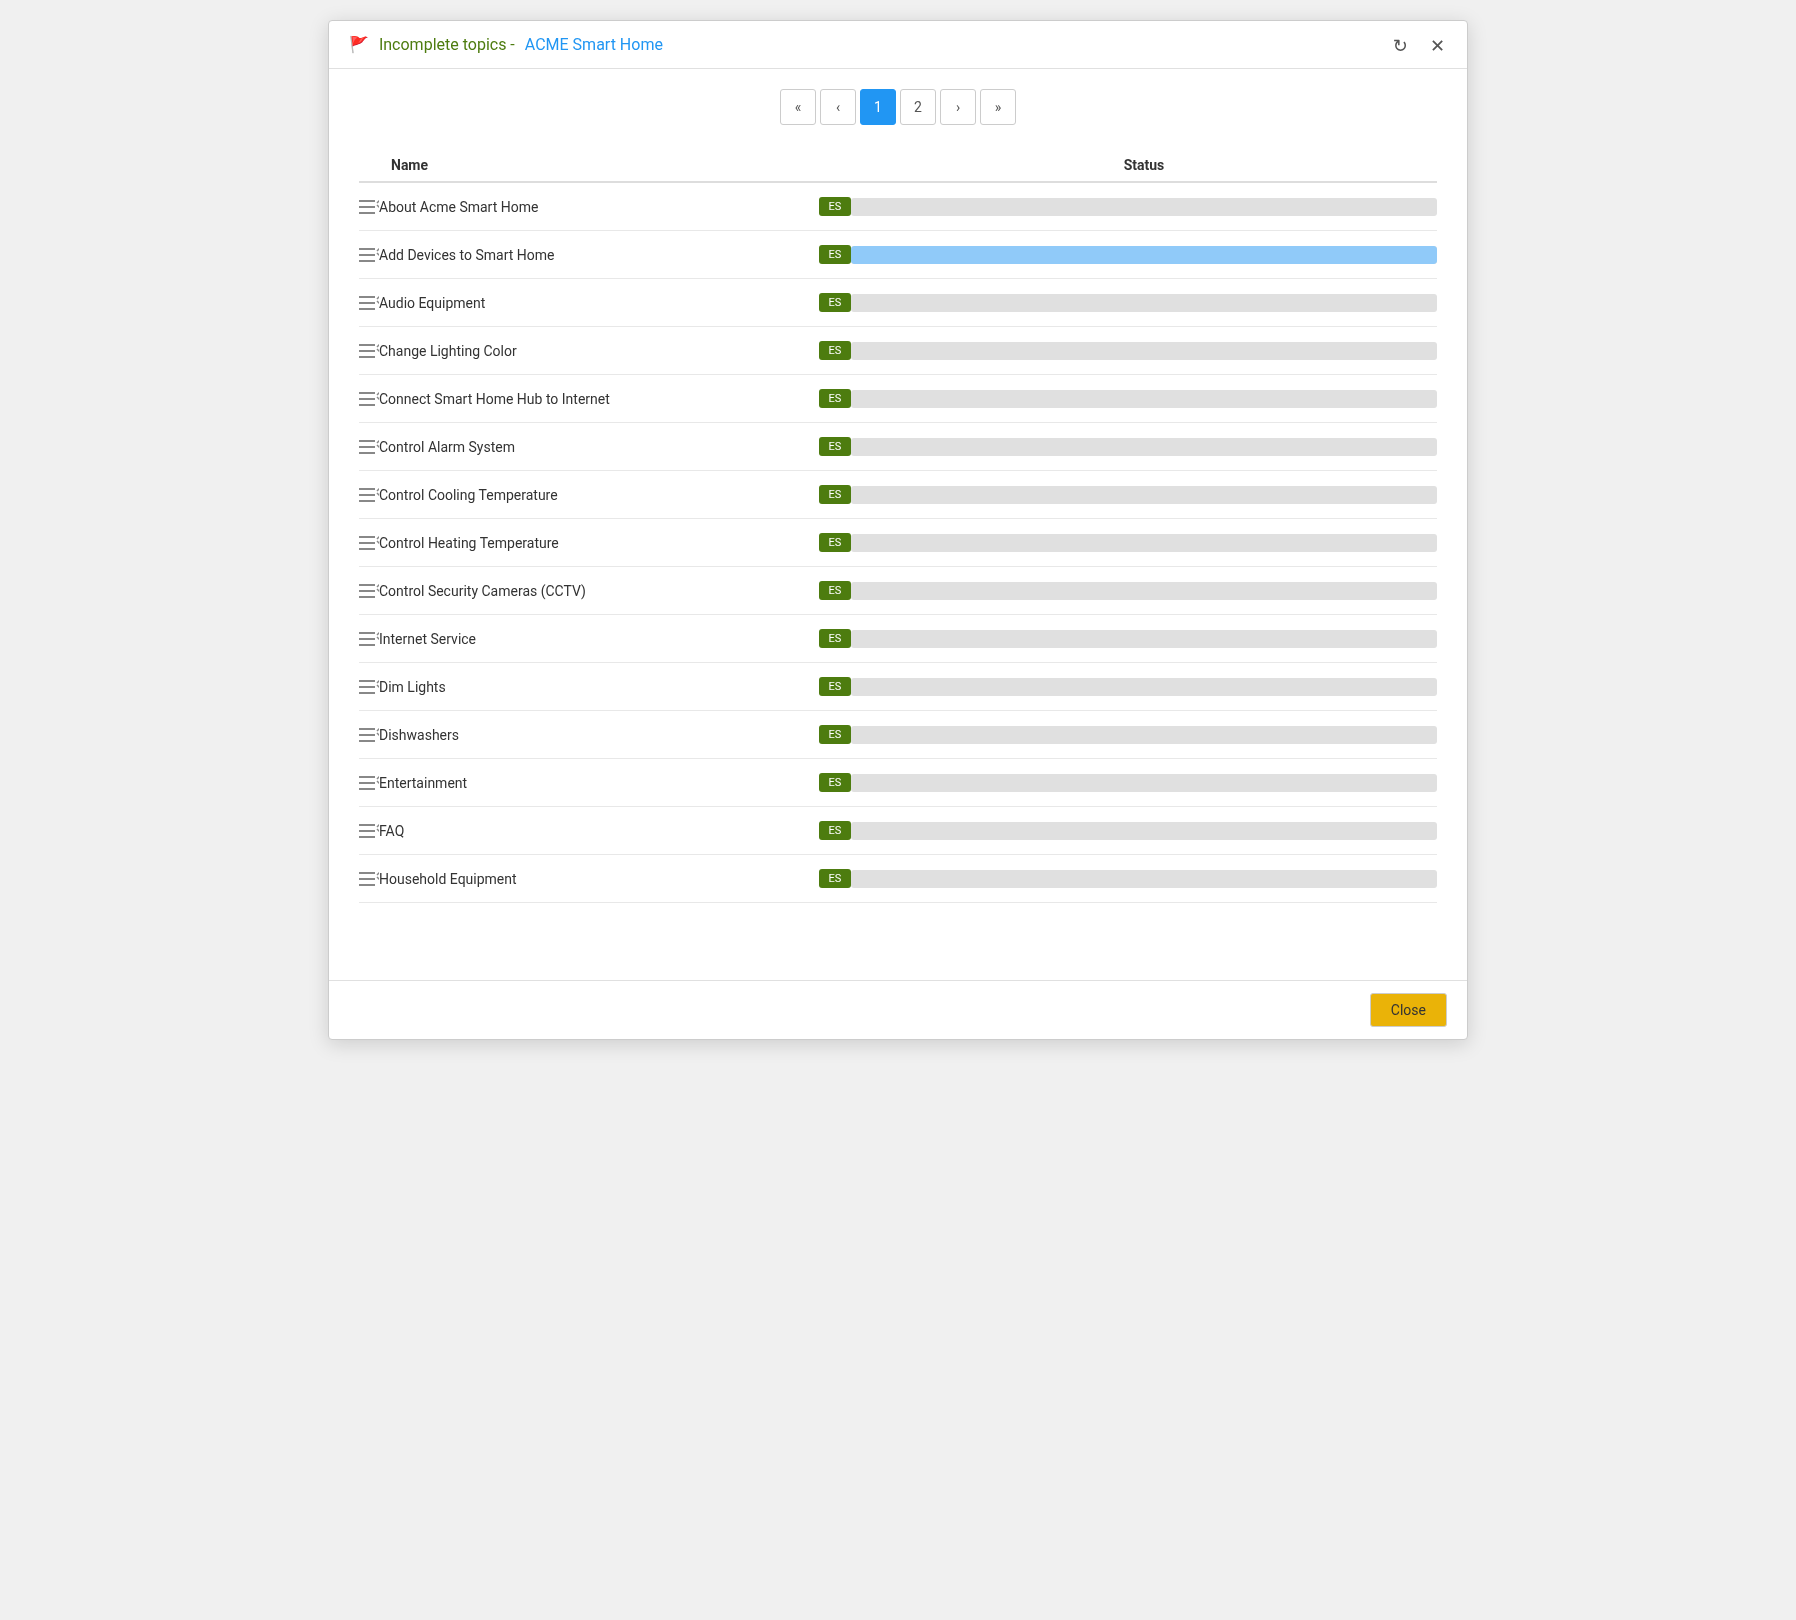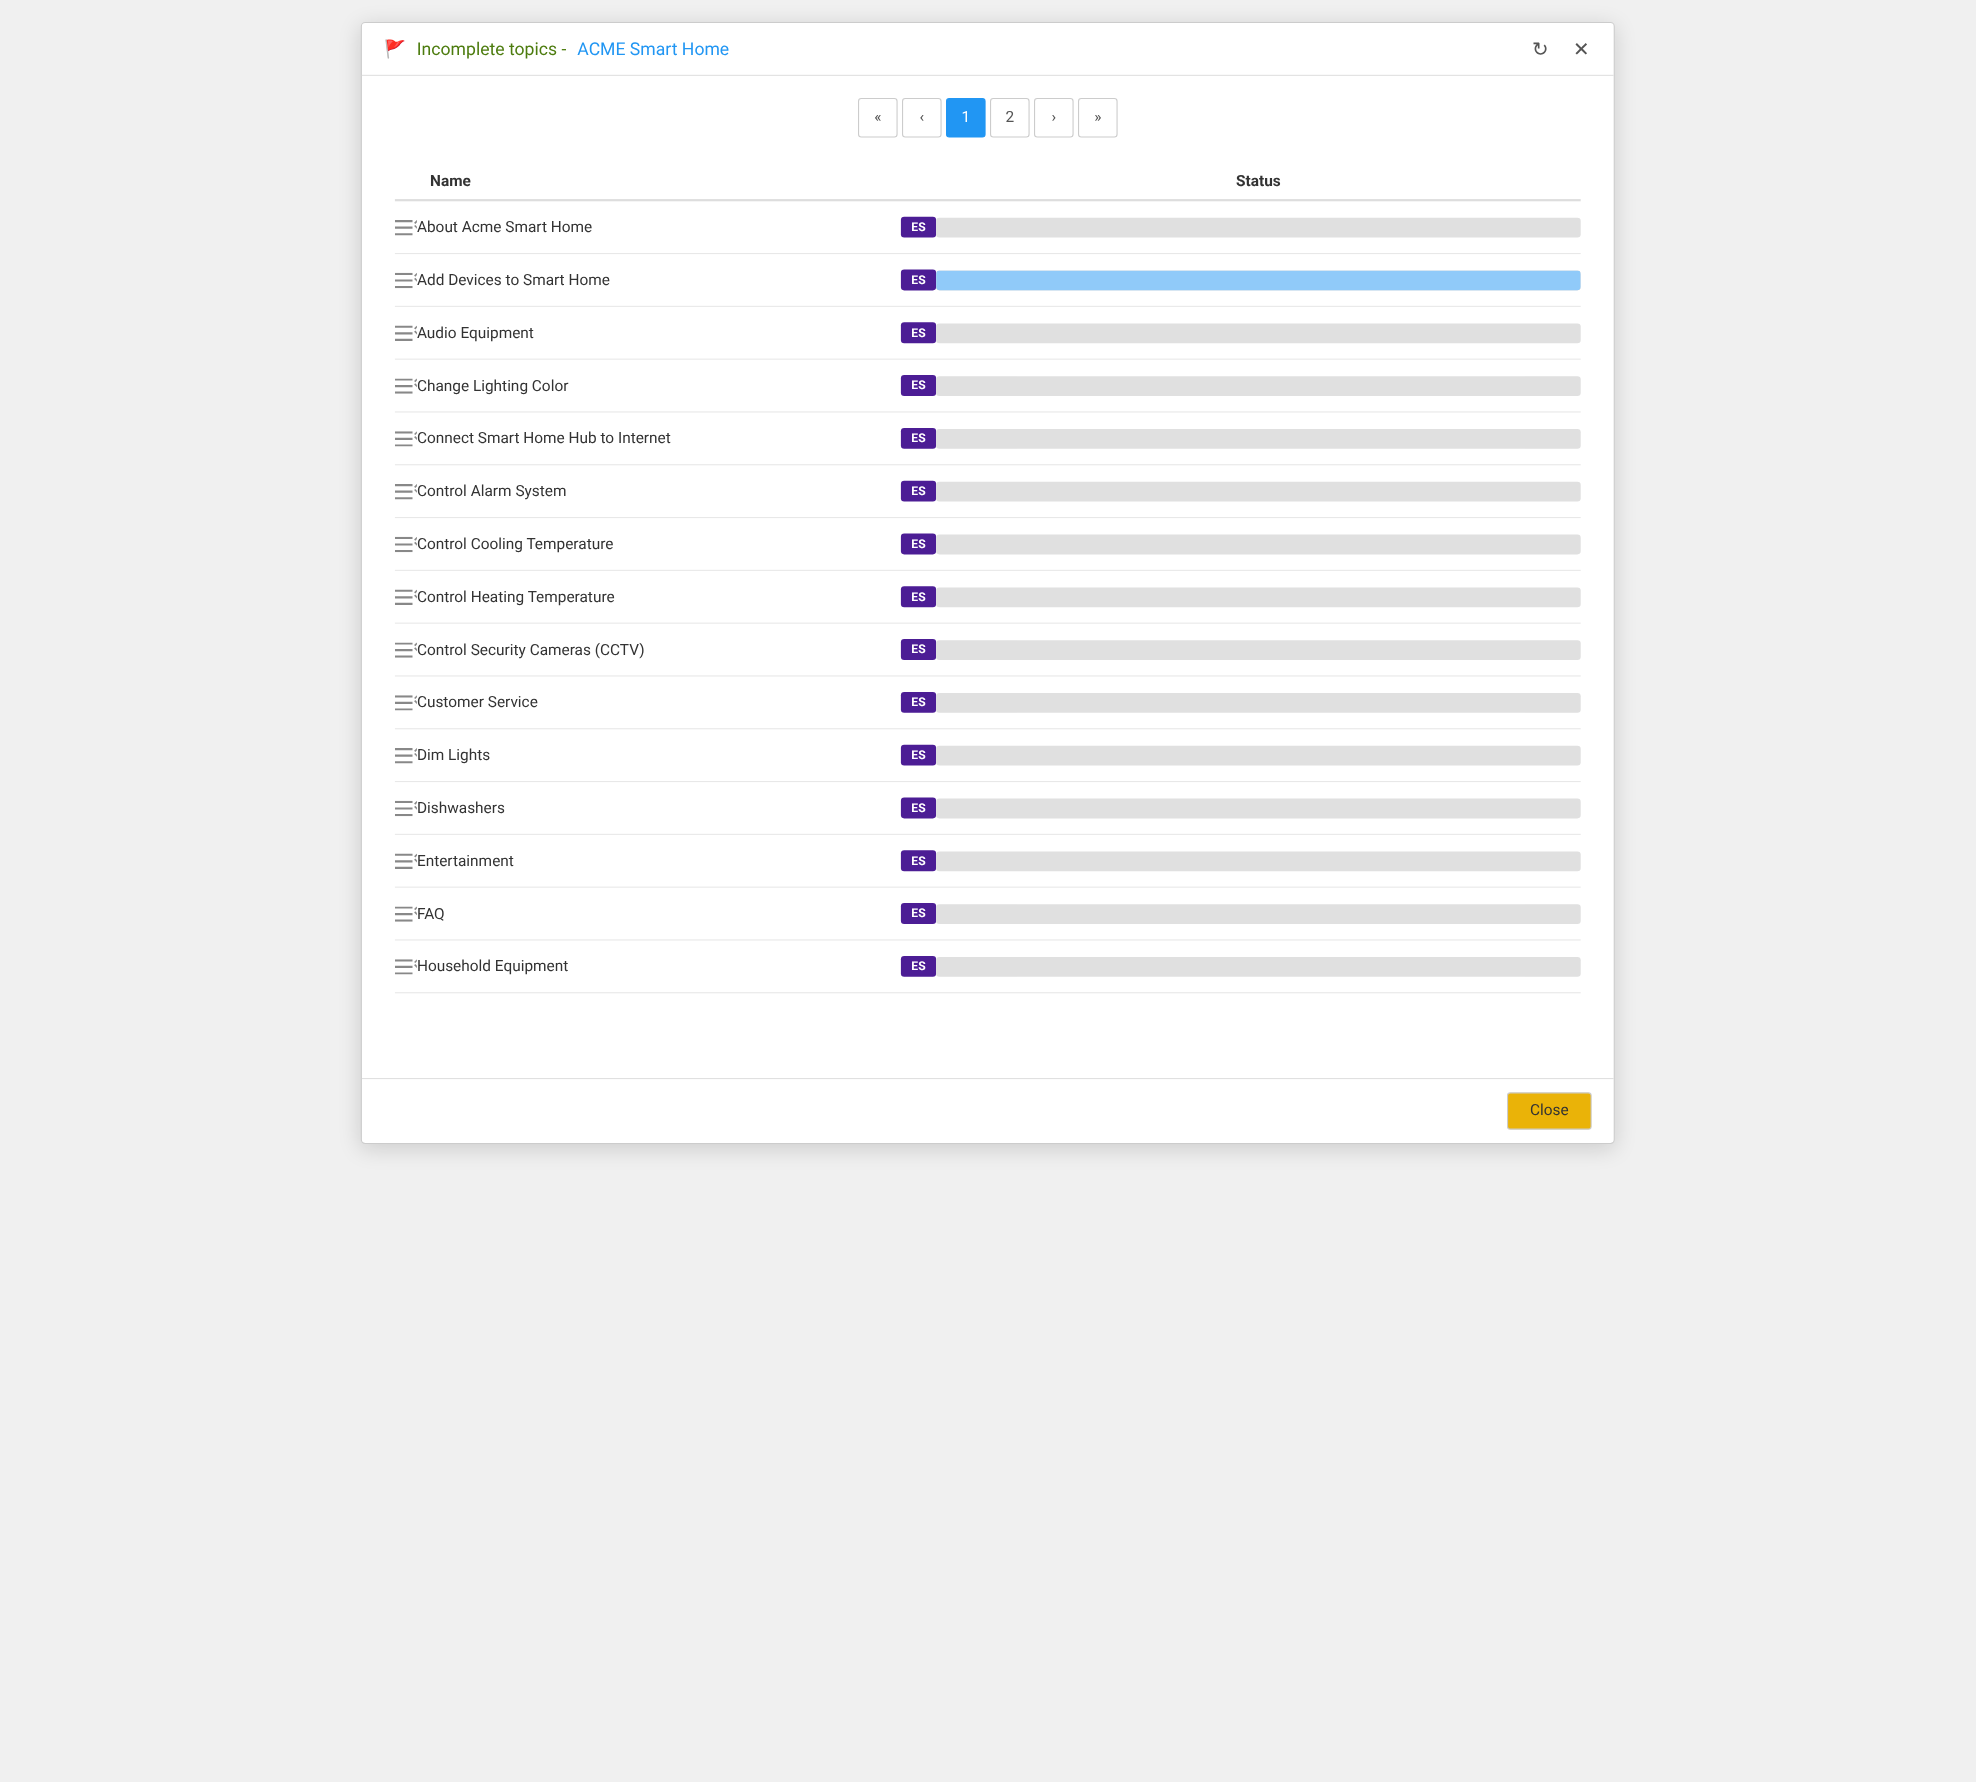--- a/index.html
+++ b/index.html
@@ -157,24 +157,24 @@
       display: flex;
       align-items: center;
     }
 
     .row-label {
       font-size: 14px;
       color: #333;
     }
 
     .badge-es {
-      background: #4c1d95;
+      background: #4d7c0f;
       color: #fff;
       font-size: 11px;
-      font-weight: 700;
+      font-weight: 400;
       padding: 3px 7px;
       border-radius: 3px;
       min-width: 32px;
       text-align: center;
     }
 
     .status-bar-container {
       flex: 1;
       display: flex;
       align-items: center;
@@ -428,21 +428,21 @@
           <div class="row-name-cell">
             <span class="menu-icon">
               <svg width="20" height="14" viewBox="0 0 20 14" fill="none" xmlns="http://www.w3.org/2000/svg">
       <line x1="0" y1="1" x2="16" y2="1" stroke="#888" stroke-width="2"></line>
       <line x1="0" y1="7" x2="16" y2="7" stroke="#888" stroke-width="2"></line>
       <line x1="0" y1="13" x2="16" y2="13" stroke="#888" stroke-width="2"></line>
       <polyline points="18,3 20,1 22,3" fill="none" stroke="#888" stroke-width="1.5"></polyline>
       <polyline points="18,5 20,7 22,5" fill="none" stroke="#888" stroke-width="1.5"></polyline>
     </svg>
             </span>
-            <span class="row-label">Customer Service</span>
+            <span class="row-label">Internet Service</span>
           </div>
           <span class="badge-es">ES</span>
           <div class="status-bar-container">
             <div class="status-bar"></div>
           </div>
         </div>
         <div class="table-row">
           <div class="row-name-cell">
             <span class="menu-icon">
               <svg width="20" height="14" viewBox="0 0 20 14" fill="none" xmlns="http://www.w3.org/2000/svg">

